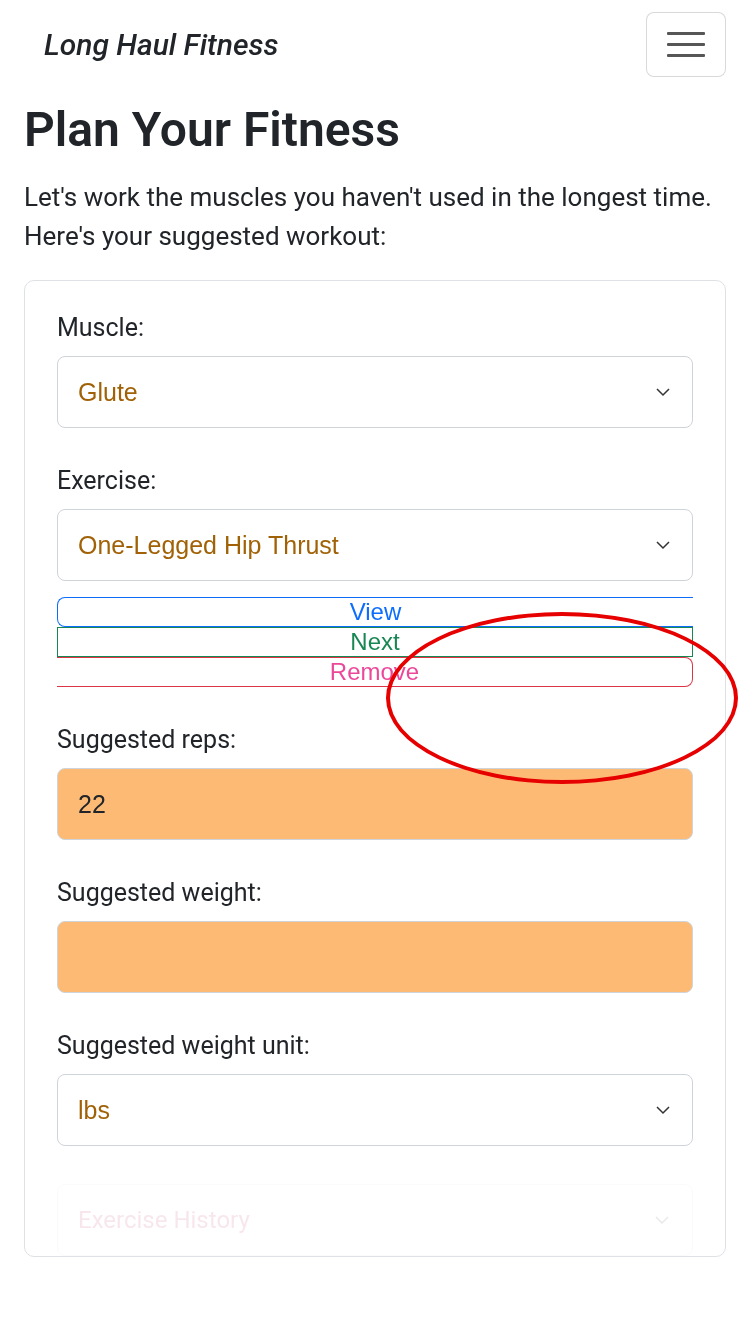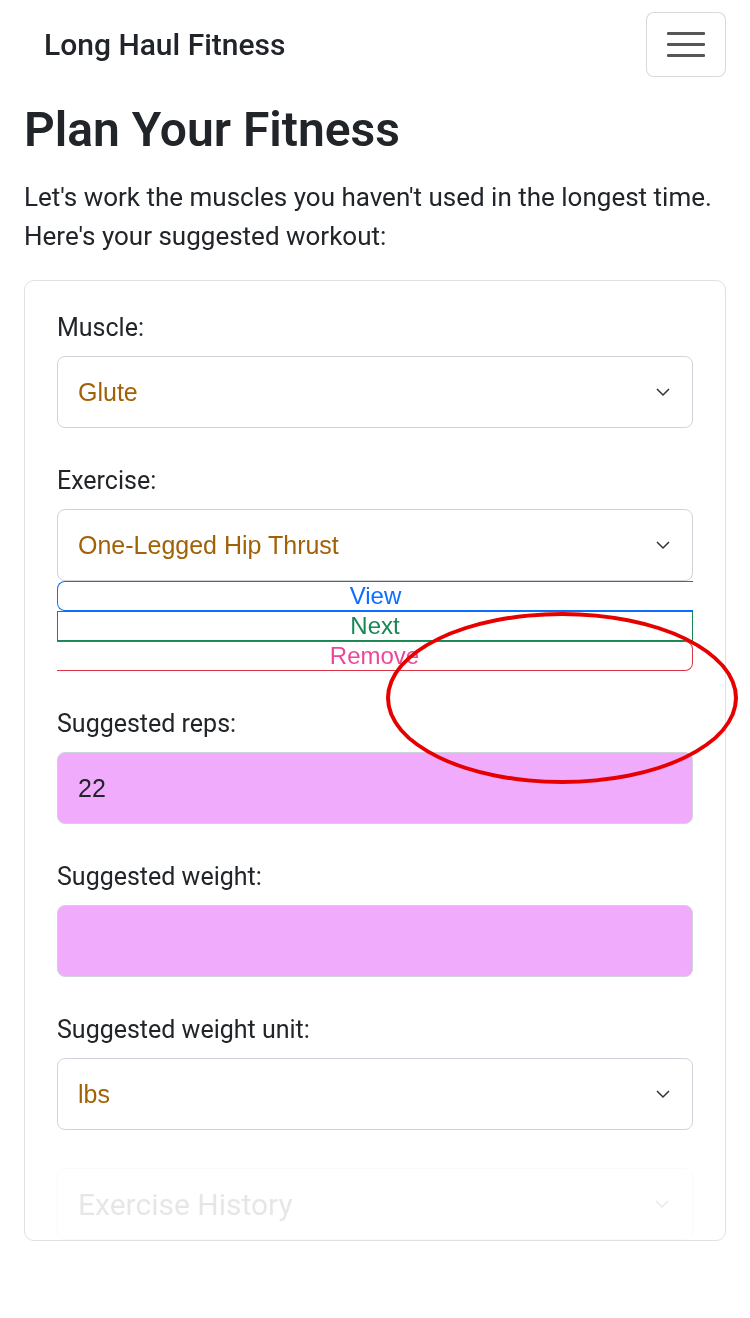--- a/index.html
+++ b/index.html
@@ -19,20 +19,21 @@
       display: flex;
       justify-content: space-between;
       align-items: center;
       padding: 12px 24px;
     }
     .navbar-brand {
       font-size: 30px;
       font-weight: 500;
       color: #212529;
       padding-left: 20px;
+      font-style: italic;
     }
     .navbar-toggler {
       width: 80px;
       height: 65px;
       border: 1px solid rgba(0,0,0,0.15);
       border-radius: 8px;
       background: #fff;
       display: flex;
       align-items: center;
       justify-content: center;
@@ -88,21 +89,21 @@
       background: #fff;
       appearance: none;
       position: relative;
       cursor: pointer;
     }
     .select-wrapper {
       position: relative;
       margin-bottom: 38px;
     }
     .select-wrapper.mb-0 {
-      margin-bottom: 0;
+      margin-bottom: 16px;
     }
     .select-chevron {
       position: absolute;
       right: 22px;
       top: 50%;
       transform: translateY(-50%);
       pointer-events: none;
       width: 16px;
       height: 16px;
     }
@@ -144,31 +145,31 @@
       flex: 1.25 !important;
     }
     .form-control {
       width: 100%;
       height: 72px;
       border: 1px solid #ced4da;
       border-radius: 8px;
       padding: 0 20px;
       font-size: 25px;
       color: #212529;
-      background: #f0abfc;
+      background: #fdba74;
       margin-bottom: 38px;
     }
     .accordion-header {
       width: 100%;
       height: 72px;
       border: 1px solid #ced4da;
       border-radius: 8px;
       padding: 0 48px 0 20px;
-      font-size: 30px;
-      color: #0f172a;
+      font-size: 24px;
+      color: #be185d;
       background: #fff;
       display: flex;
       align-items: center;
       cursor: pointer;
       position: relative;
     }
     .highlight-ellipse {
       position: absolute;
       border: 4px solid #e60000;
       border-radius: 50%;

